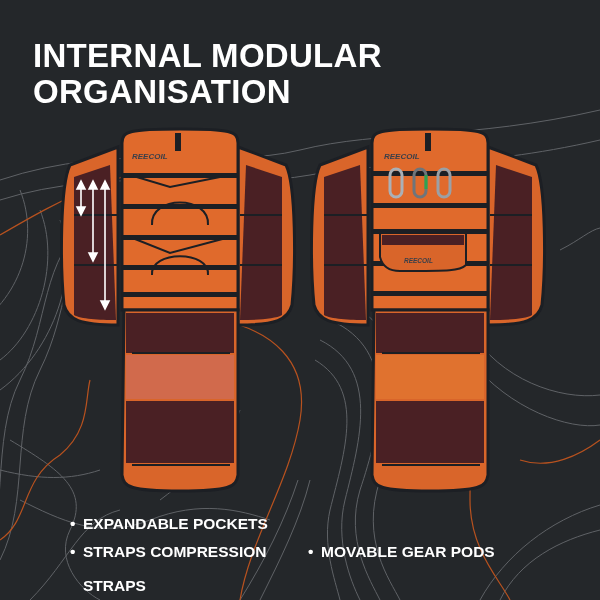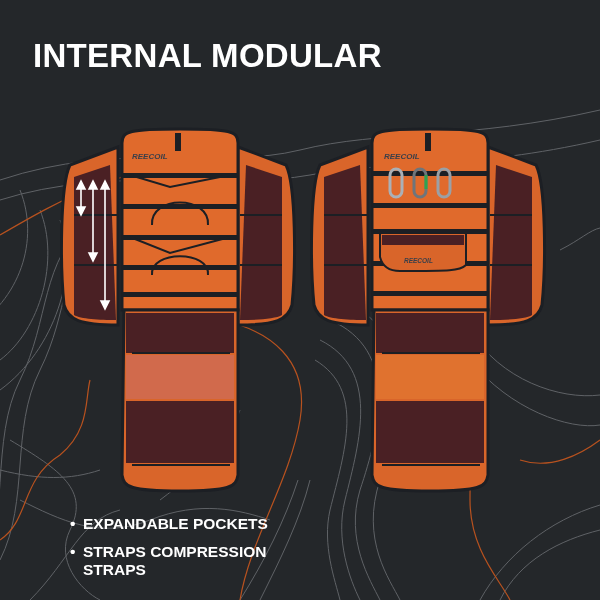--- a/index.html
+++ b/index.html
@@ -7,21 +7,21 @@
          font-family:"Liberation Sans", sans-serif; }
   .stage { position:absolute; left:0; top:0; width:600px; height:460px; }
   .contours { position:absolute; left:0; top:0; width:600px; height:600px; }
   .title { position:absolute; left:33px; top:38px; color:#ffffff; font-weight:700;
            font-size:33px; line-height:36px; letter-spacing:0.3px; margin:0; }
   .title span { display:block; }
   .bag { position:absolute; }
   .features { position:absolute; color:#ffffff; font-weight:700; font-size:15.5px; line-height:18px; }
   .features .item { position:absolute; white-space:nowrap; }
   .features .bullet { display:inline-block; width:13px; }
-  .features .cont { display:block; padding-left:13px; }
+  .features .cont { display:block; padding-left:13px;margin-top:16px; }
 </style>
 </head>
 <body>
 
 <div class="stage">
 
   <svg class="contours" viewBox="0 0 600 600">
     <g fill="none" stroke="#5f6266" stroke-width="1">
       <path d="M0 180 C120 140 220 170 300 150 C380 130 470 140 600 110"></path>
       <path d="M0 200 C110 165 230 190 310 175 C390 160 470 170 600 140"></path>
@@ -51,20 +51,21 @@
       <path d="M0 235 C60 200 130 160 220 165"></path>
       <path d="M0 540 C30 520 20 480 60 455 C90 430 85 400 90 380"></path>
       <path d="M220 320 C270 330 310 360 300 420 C290 480 250 540 240 600"></path>
       <path d="M435 320 C480 360 470 430 470 500 C470 550 500 580 510 600"></path>
       <path d="M520 460 C550 470 580 455 600 440"></path>
     </g>
   </svg>
 
   <h1 class="title">
     <span>INTERNAL MODULAR</span>
+    <span>ORGANISATION</span>
   </h1>
 
   <svg class="bag" style="left:60px;top:125px" width="240" height="370" viewBox="0 0 240 370">
 
     <path d="M58 22 L10 40 C0 60 0 140 4 180 C8 195 20 200 58 200 Z" fill="#d9652a" stroke="#1c1f24" stroke-width="3"></path>
     <path d="M50 40 L14 52 L14 190 C20 194 40 195 56 195 Z" fill="#4a2024"></path>
     <path d="M178 22 L226 40 C236 60 236 140 232 180 C228 195 216 200 178 200 Z" fill="#d9652a" stroke="#1c1f24" stroke-width="3"></path>
     <path d="M186 40 L222 52 L222 190 C216 194 196 195 180 195 Z" fill="#4a2024"></path>
 
     <line x1="14" y1="90" x2="58" y2="90" stroke="#1c1f24" stroke-width="2"></line>
@@ -148,14 +149,17 @@
   </svg>
 
   <div class="features" style="left:0;top:0;width:600px;height:600px;border-radius:21px;">
     <div class="item" style="left:70px;top:515px;">
       <span class="bullet">•</span><span>EXPANDABLE POCKETS</span>
     </div>
     <div class="item" style="left:70px;top:543px;">
       <span class="bullet">•</span><span>STRAPS COMPRESSION</span>
       <span class="cont">STRAPS</span>
     </div>
+    <div class="item" style="left:308px;top:543px;">
+      <span class="bullet">•</span><span>MOVABLE GEAR PODS</span>
+    </div>
   </div>
 </div>
 
 </body></html>

